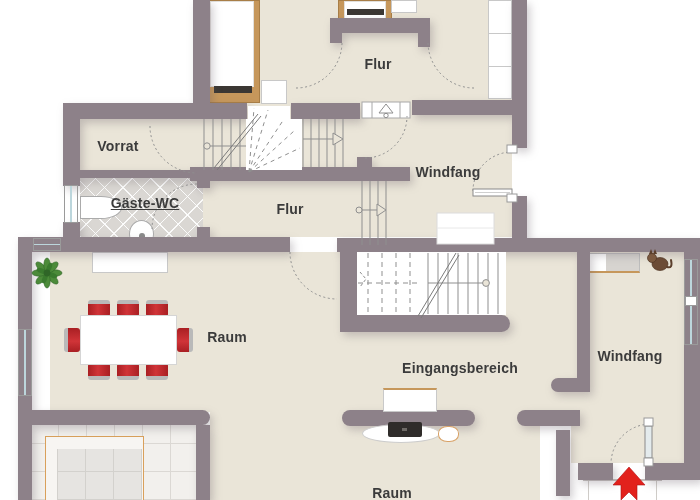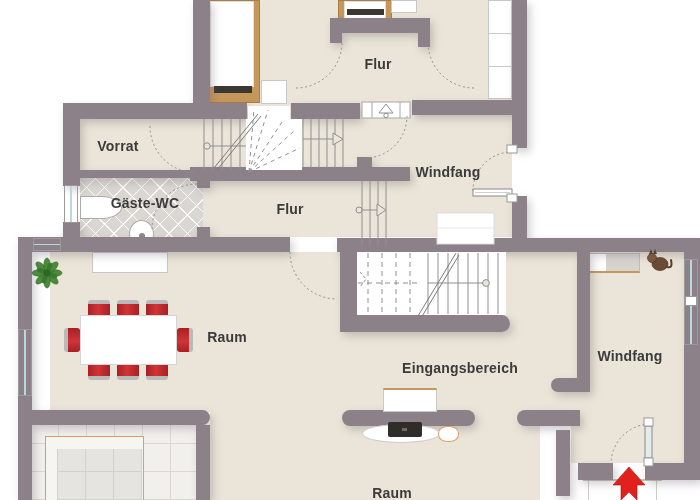--- a/index.html
+++ b/index.html
@@ -295,21 +295,21 @@
     <g>
       <ellipse cx="660" cy="264" rx="8" ry="6.5" fill="#6B4B35" stroke="#4E3423" stroke-width="0.7"></ellipse>
       <circle cx="652" cy="258" r="4.5" fill="#7C5A40" stroke="#4E3423" stroke-width="0.7"></circle>
       <polygon points="649,254 651,249 653,254" fill="#5B3F2C"></polygon>
       <polygon points="653,254 655,249 657,254" fill="#5B3F2C"></polygon>
       <path d="M667,267 q6,2 4,-7" stroke="#5B3F2C" stroke-width="2" fill="none" stroke-linecap="round"></path>
     </g>
   </svg>
 
   <div class="lbl" style="left:118px;top:146px;">Vorrat</div>
-  <div class="lbl" style="left:145px;top:203px;">Gäste-WC</div>
+  <div class="lbl" style="left:145px;top:203px;text-decoration:underline;">Gäste-WC</div>
   <div class="lbl" style="left:378px;top:64px;">Flur</div>
   <div class="lbl" style="left:290px;top:209px;">Flur</div>
   <div class="lbl" style="left:448px;top:172px;">Windfang</div>
   <div class="lbl" style="left:227px;top:337px;">Raum</div>
   <div class="lbl" style="left:460px;top:368px;">Eingangsbereich</div>
   <div class="lbl" style="left:630px;top:356px;">Windfang</div>
   <div class="lbl" style="left:392px;top:493px;">Raum</div>
 
 </div>
 

